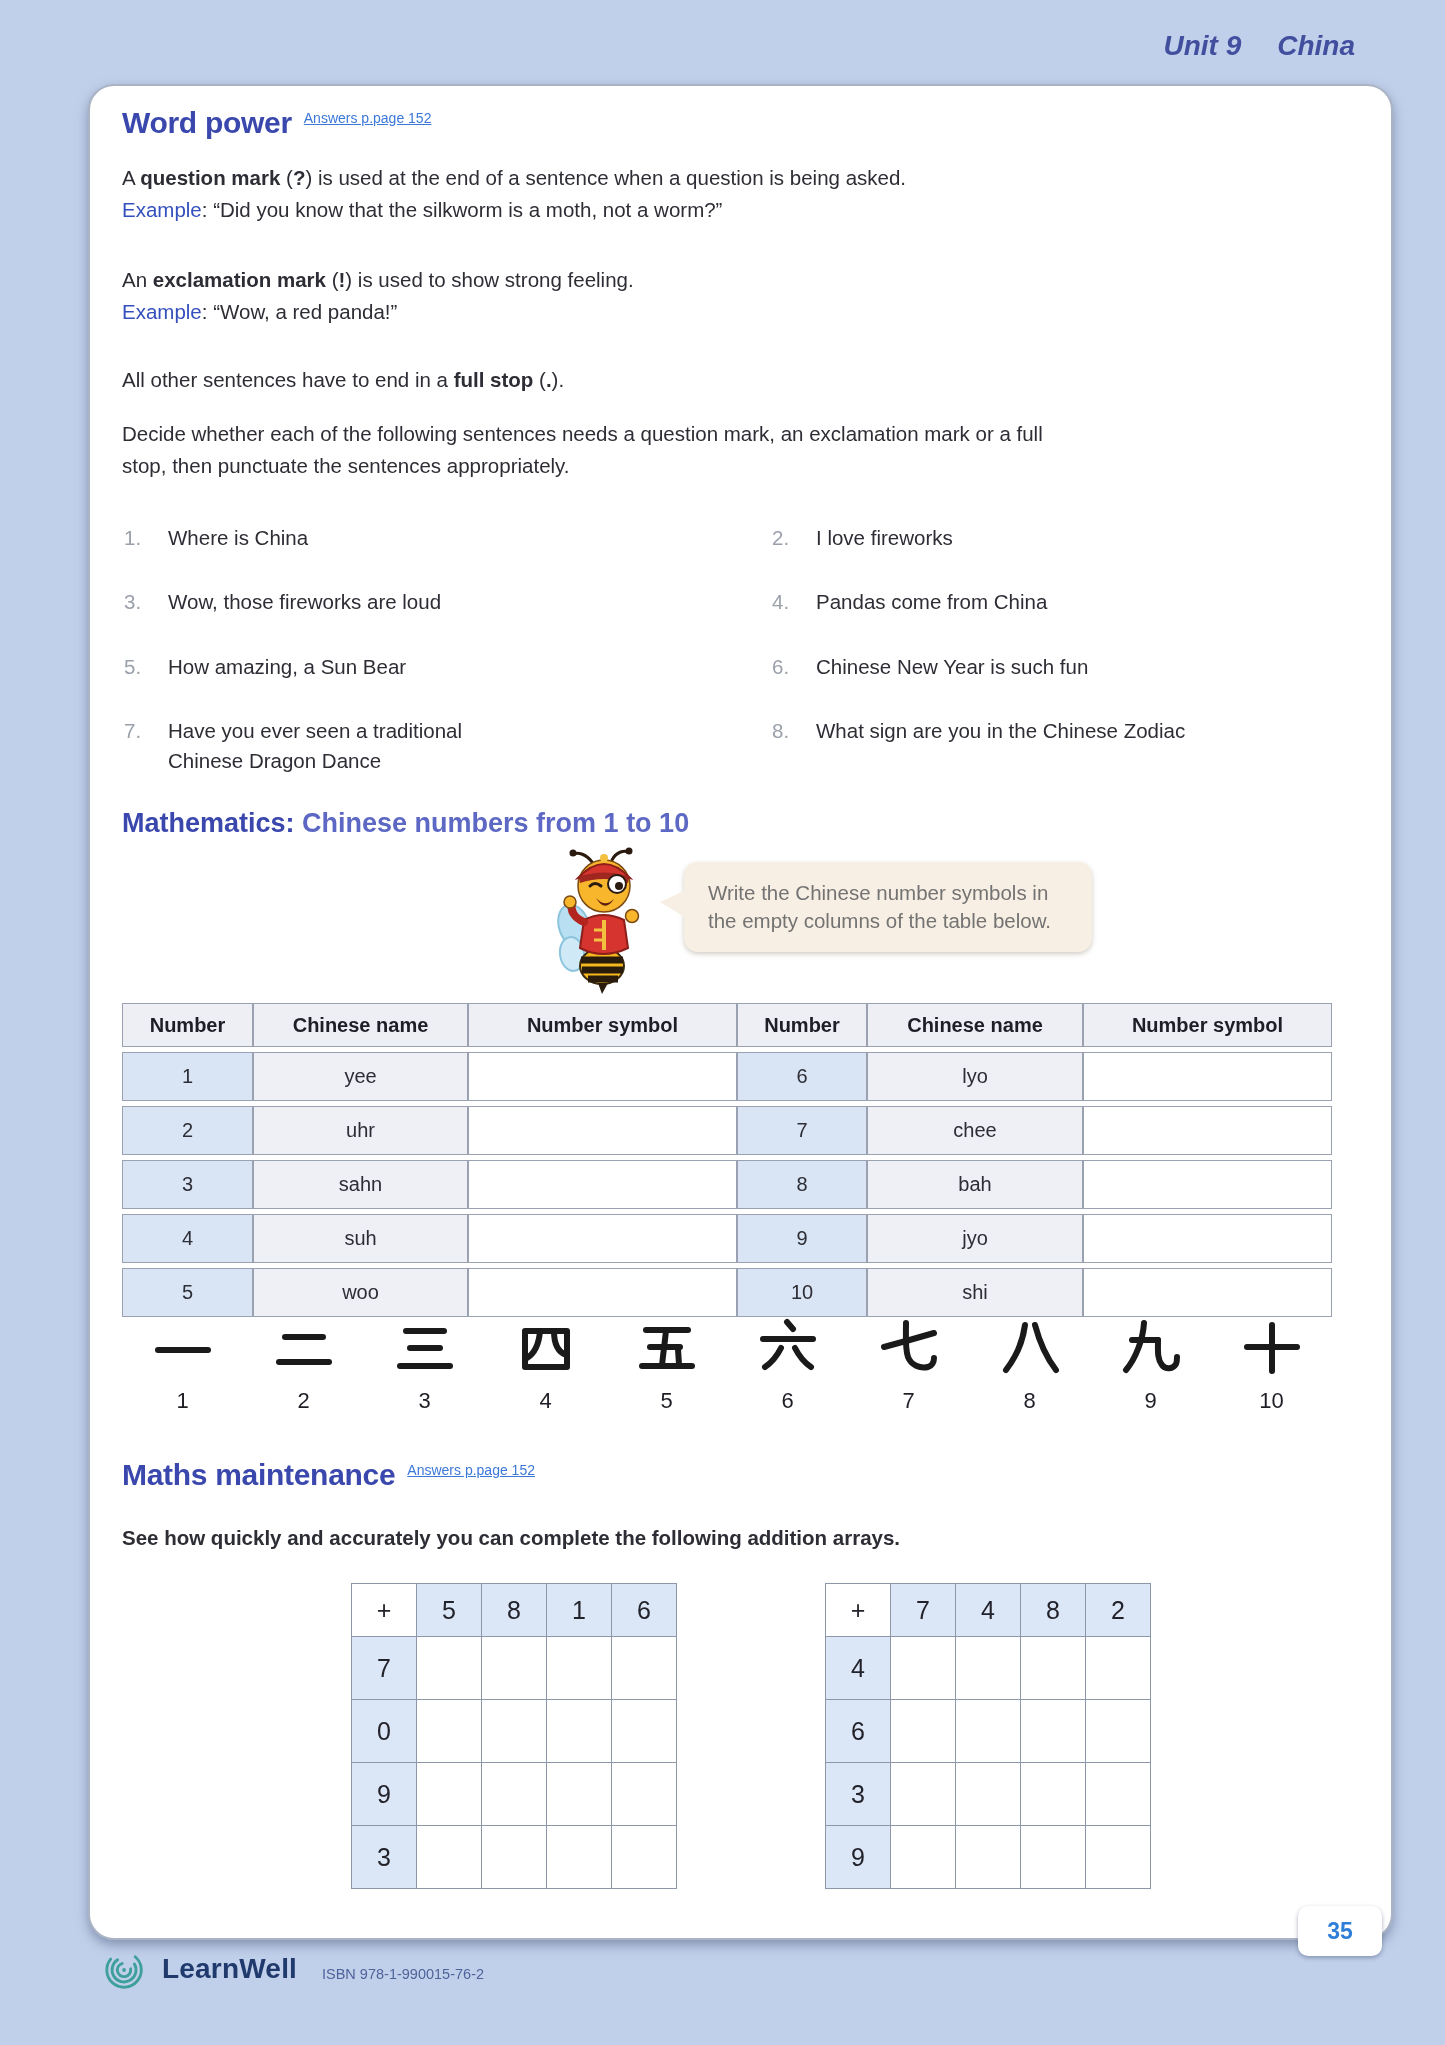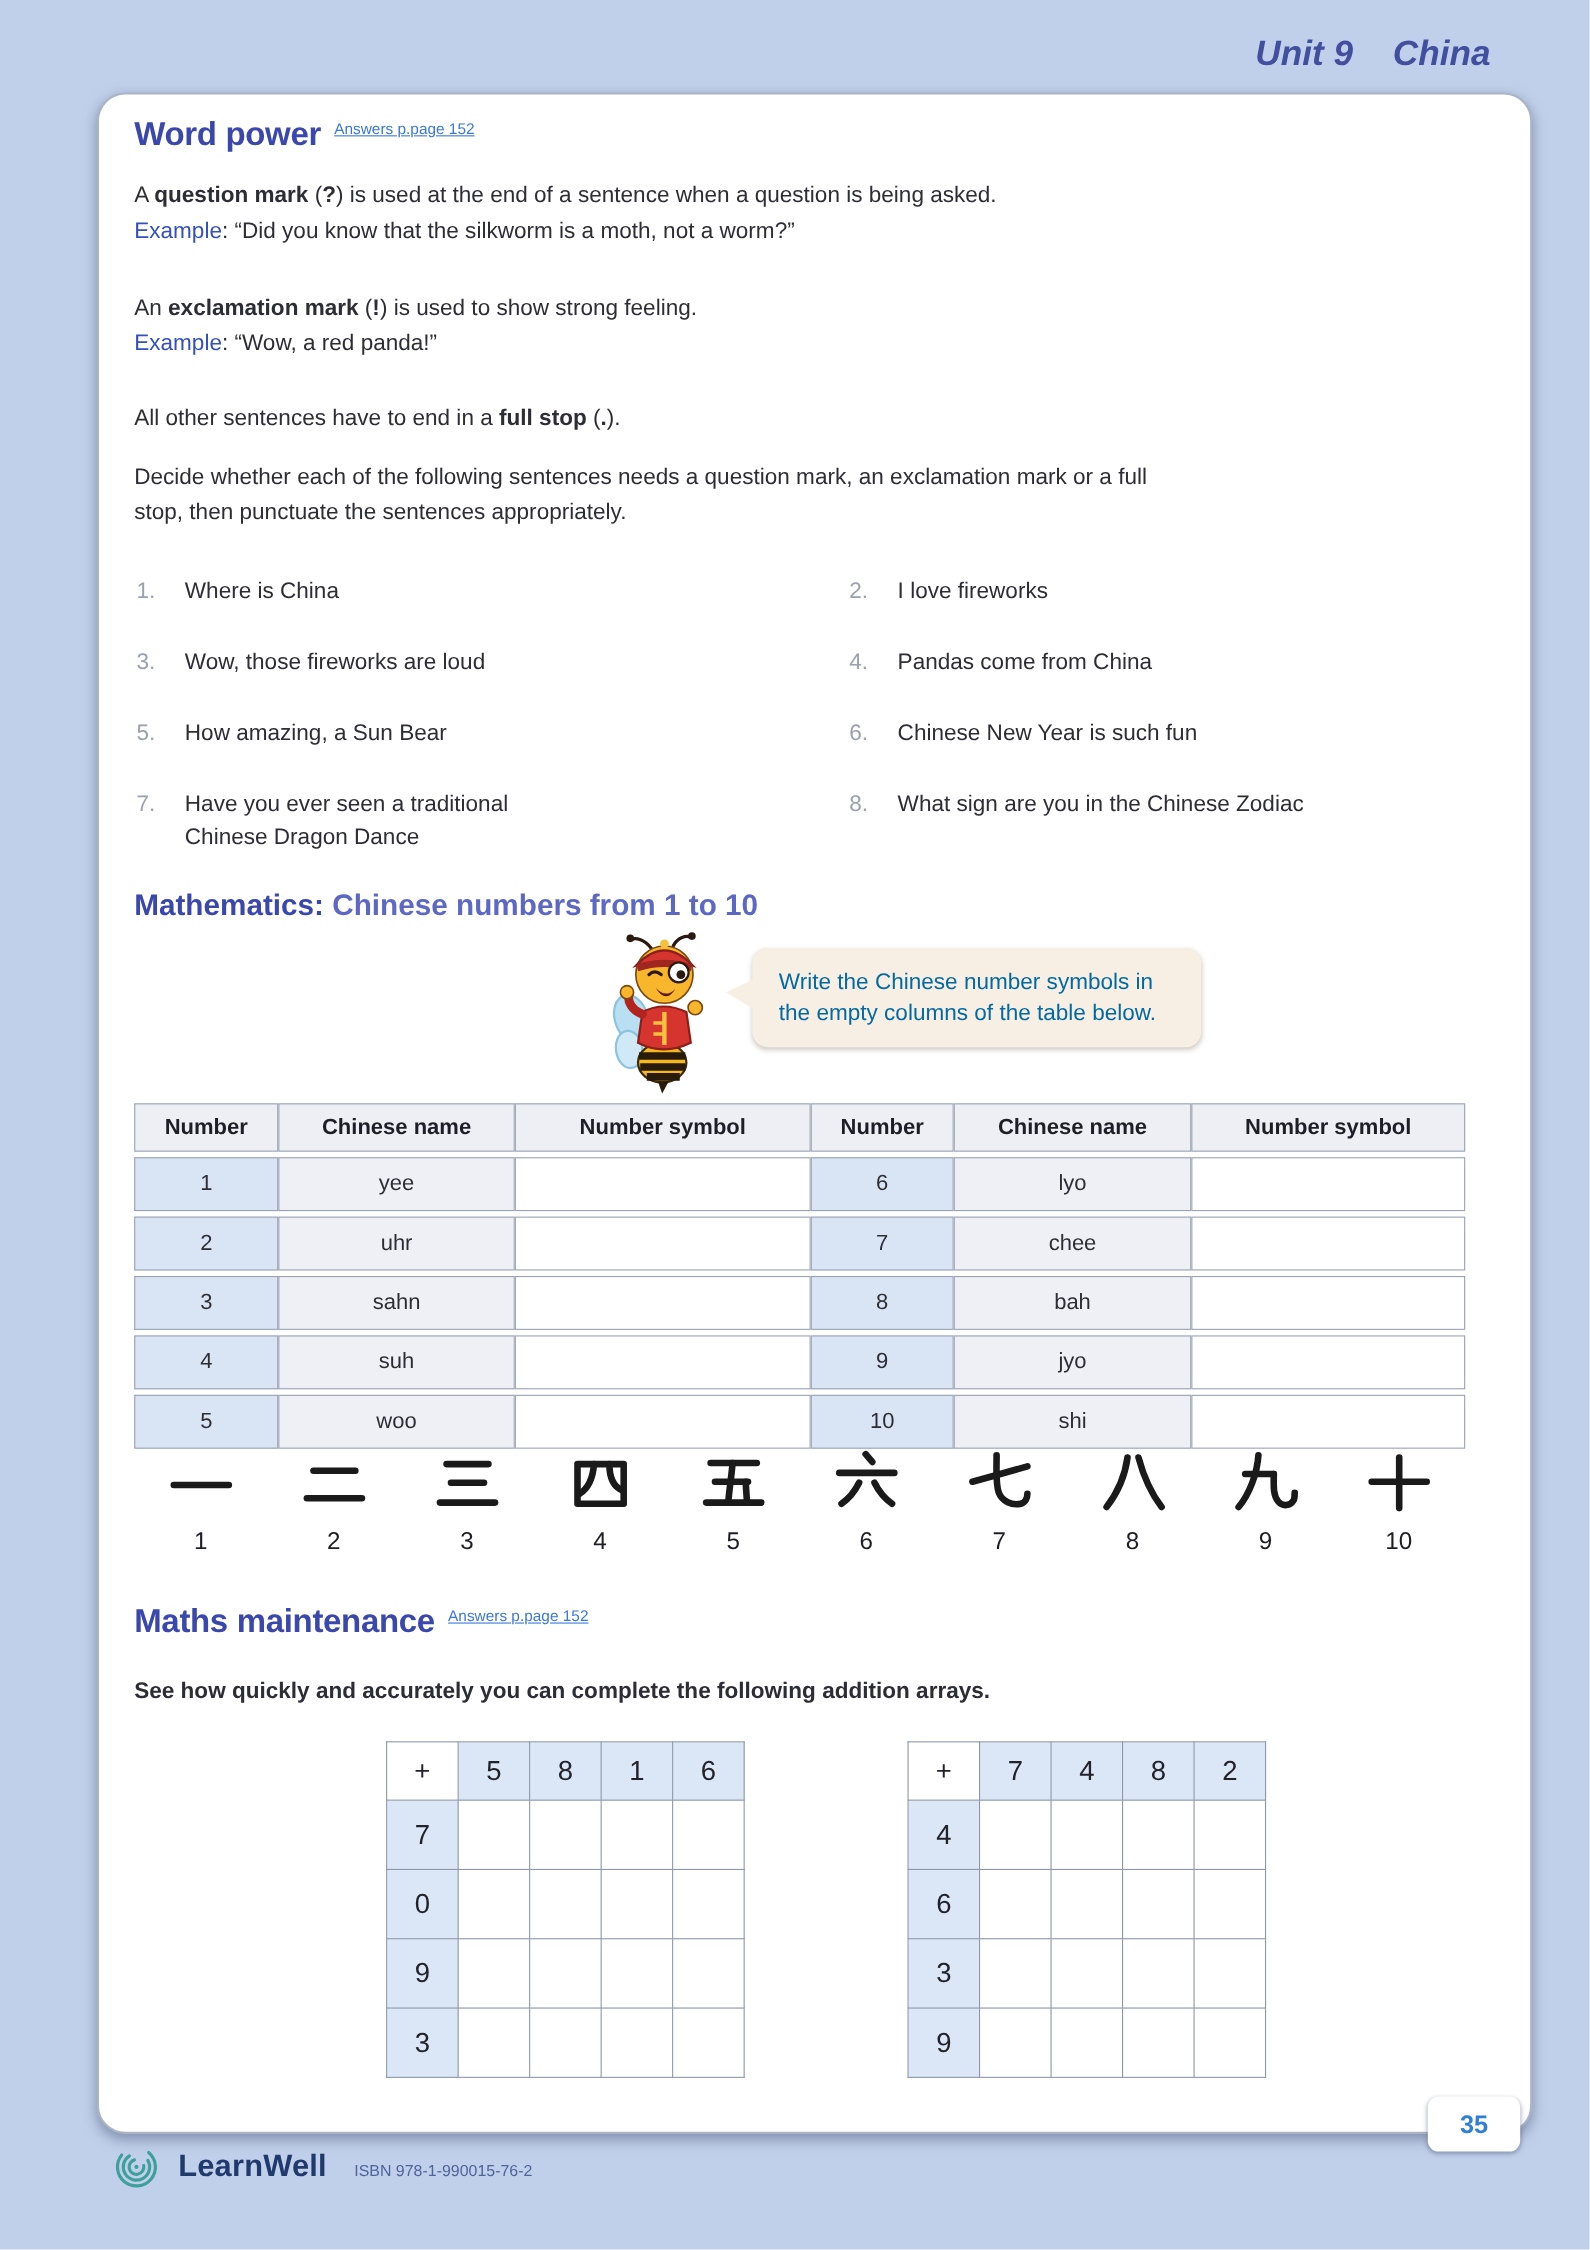--- a/index.html
+++ b/index.html
@@ -5,21 +5,21 @@
   html,body{margin:0;padding:0;}
   body{
     width:1445px;height:2045px;
     background:#c1d0ea;
     font-family:"Liberation Sans", sans-serif;
     position:relative;overflow:hidden;
     color:#2d2d35;
   }
   .unit-header{
     position:absolute;top:30px;right:90px;
-    font-size:32px;font-weight:bold;font-style:italic;color:#424f9f;
+    font-size:28px;font-weight:bold;font-style:italic;color:#424f9f;
   }
   .unit-header .unit-name{margin-left:36px;}
   .card{
     position:absolute;left:88px;top:84px;width:1305px;height:1856px;
     background:#ffffff;border:2px solid #aab4c4;border-radius:26px;
     box-shadow:0 5px 12px rgba(80,95,130,.55);
     box-sizing:border-box;
   }
   .abs{position:absolute;}
   .section-title{
@@ -32,21 +32,21 @@
   .body-text{font-size:20.5px;line-height:32px;color:#2d2d35;}
   .bold{font-weight:bold;}
   .example-label{color:#3450bd;text-align:right;}
   .list-item{display:flex;font-size:20.5px;line-height:30px;}
   .list-item .num{width:44px;flex:0 0 44px;color:#9aa1ab;}
   .math-title{font-size:27px;font-weight:bold;color:#3a47ad;}
   .math-title .light{color:#5d68c4;margin-top:47px;}
   
   .bubble{
     width:408px;box-sizing:border-box;background:#f8efe4;border-radius:14px;
-    padding:17px 24px;font-size:20.5px;line-height:28px;color:#0369a1;
+    padding:17px 24px;font-size:20.5px;line-height:28px;color:#737373;
     box-shadow:0 2px 5px rgba(120,110,90,.35);
   }
   .bubble:before{
     content:"";position:absolute;left:-24px;top:28px;width:0;height:0;
     border-right:26px solid #f8efe4;border-top:12px solid transparent;border-bottom:16px solid transparent;
   }
   
   table.num-table{border-collapse:separate;border-spacing:0 5px;table-layout:fixed;width:1210px;}
   table.num-table th, table.num-table td{
     border:1px solid #9aa2b2;text-align:center;font-size:20px;overflow:hidden;

